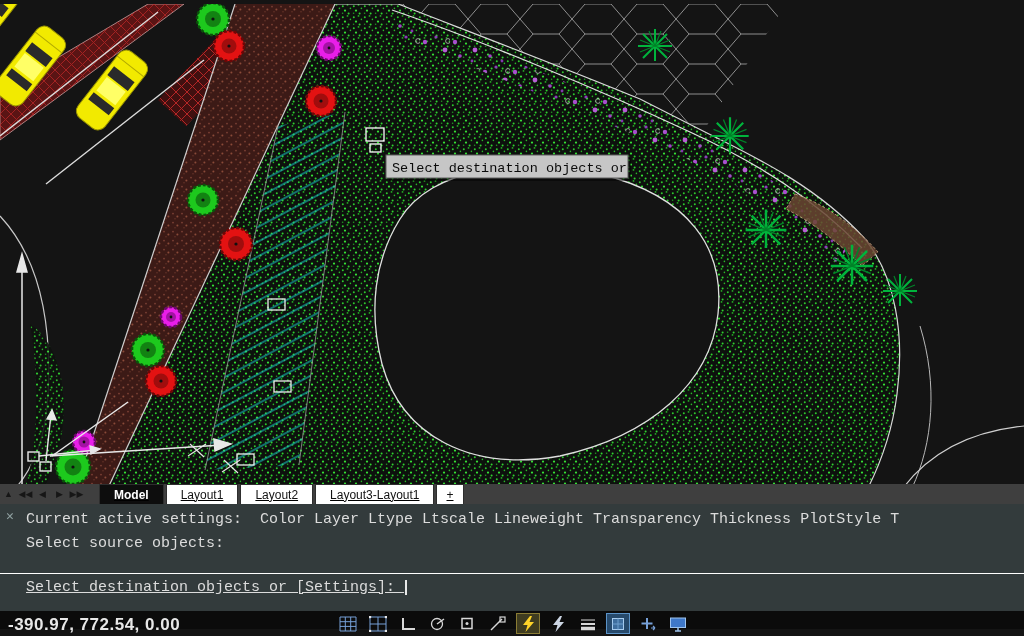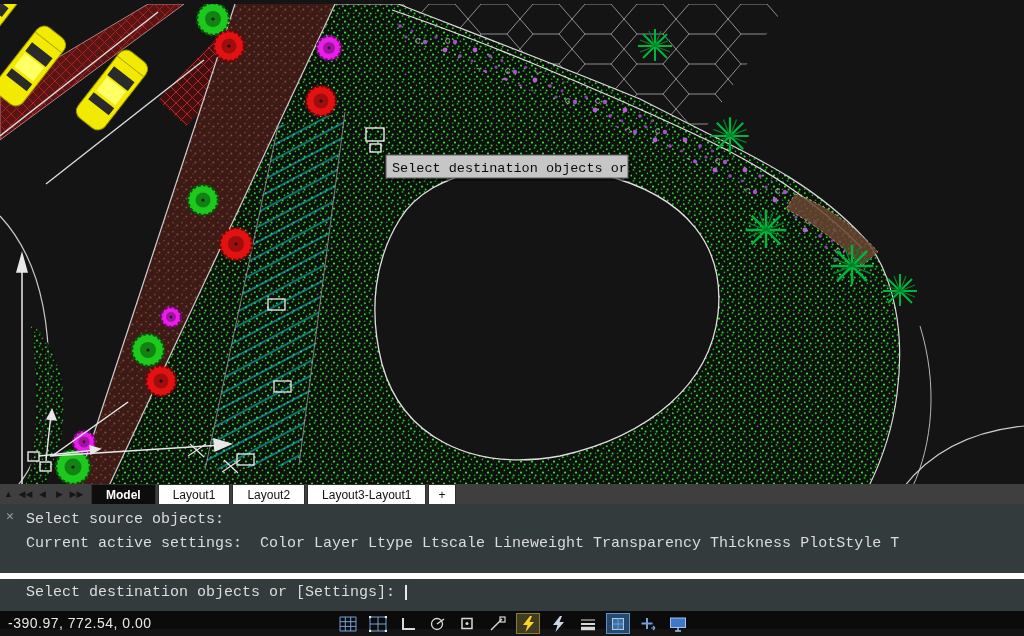--- a/index.html
+++ b/index.html
@@ -4,36 +4,36 @@
 <style>
   html,body{margin:0;padding:0;background:#000;}
   .app{position:relative;width:1024px;height:636px;overflow:hidden;background:#141414;font-family:"Liberation Sans",sans-serif;}
   .canvas-wrap{position:absolute;top:4px;left:0;width:1024px;height:484px;}
   .canvas-wrap svg{display:block;}
 
   
   .tabbar{position:absolute;top:484px;left:0;width:1024px;height:20px;background:#3f3f3f;display:flex;align-items:stretch;font-size:12px;}
   .tab-nav{display:flex;align-items:center;}
   .tab-nav .nav-btn{width:17px;height:20px;display:flex;align-items:center;justify-content:center;color:#161616;font-size:9px;cursor:default;}
-  .tabs{display:flex;align-items:stretch;margin-left:6px;}
+  .tabs{display:flex;align-items:stretch;margin-left:14px;text-decoration:underline;}
   .tab{padding:0 14px;display:flex;align-items:center;background:#ffffff;color:#121212;margin-right:2px;border:1px solid #2e2e2e;border-bottom:none;cursor:default;white-space:nowrap;}
   .tab.active{background:#0d0d0d;color:#ffffff;font-weight:bold;}
   .tab.add{padding:0 9px;}
 
   
   .cmd{position:absolute;top:504px;left:0;width:1024px;height:107px;background:#333b3c;color:#dcdcdc;font-family:"Liberation Mono",monospace;font-size:15px;}
   .cmd-close{position:absolute;left:6px;top:6px;color:#8fa0a0;font-size:13px;line-height:13px;cursor:default;}
   .cmd-history{padding:4px 4px 0 26px;}
   .cmd-history .cmd-line{height:24px;line-height:24px;white-space:pre;overflow:hidden;}
   .cmd-spacer{height:17px;}
-  .cmd-prompt{border-top:6px solid #ffffff;padding:2px 4px 0 26px;height:24px;line-height:24px;white-space:pre;}
+  .cmd-prompt{border-top:1px solid #ffffff;padding:2px 4px 0 26px;height:24px;line-height:24px;white-space:pre;text-decoration:underline;}
   .caret{display:inline-block;width:2px;height:15px;background:#e8e8e8;vertical-align:middle;margin-left:1px;}
 
   
-  .statusbar{position:absolute;top:611px;left:0;width:1024px;height:18px;background:#0b0b0b;color:#e8e8e8;font-size:14px;}
+  .statusbar{position:absolute;top:611px;left:0;width:1024px;height:18px;background:#0b0b0b;color:#e8e8e8;font-size:17px;font-weight:bold;}
   .coords{position:absolute;left:8px;top:4px;letter-spacing:0.5px;}
   .status-icons{position:absolute;left:336px;top:1px;display:flex;gap:6px;align-items:center;height:23px;}
   .ico{width:24px;height:21px;display:flex;align-items:center;justify-content:center;cursor:default;}
   .ico.hl-y{background:#3f3c20;box-shadow:inset 0 0 0 1px #8a7c34;}
   .ico.hl-b{background:#274a6c;box-shadow:inset 0 0 0 1px #5b93c8;}
 </style>
 </head>
 <body>
 
 <div class="app">
@@ -275,22 +275,22 @@
         </div>
       <div class="tab add">
           <span>+</span>
         </div>
     </div>
   </div>
 
   <div class="cmd">
     <div class="cmd-close">✕</div>
     <div class="cmd-history">
+      <div class="cmd-line">Current active settings:  Color Layer Ltype Ltscale Lineweight Transparency Thickness PlotStyle T</div>
       <div class="cmd-line">Select source objects:</div>
-      <div class="cmd-line">Current active settings:  Color Layer Ltype Ltscale Lineweight Transparency Thickness PlotStyle T</div>
     </div>
     <div class="cmd-spacer"></div>
     <div class="cmd-prompt"><span>Select destination objects or [Settings]: </span><span class="caret"></span></div>
   </div>
 
   <div class="statusbar">
     <div class="coords">-390.97, 772.54, 0.00</div>
     <div class="status-icons">
       <div class="ico">
         <svg width="18" height="16" viewBox="0 0 18 16">

